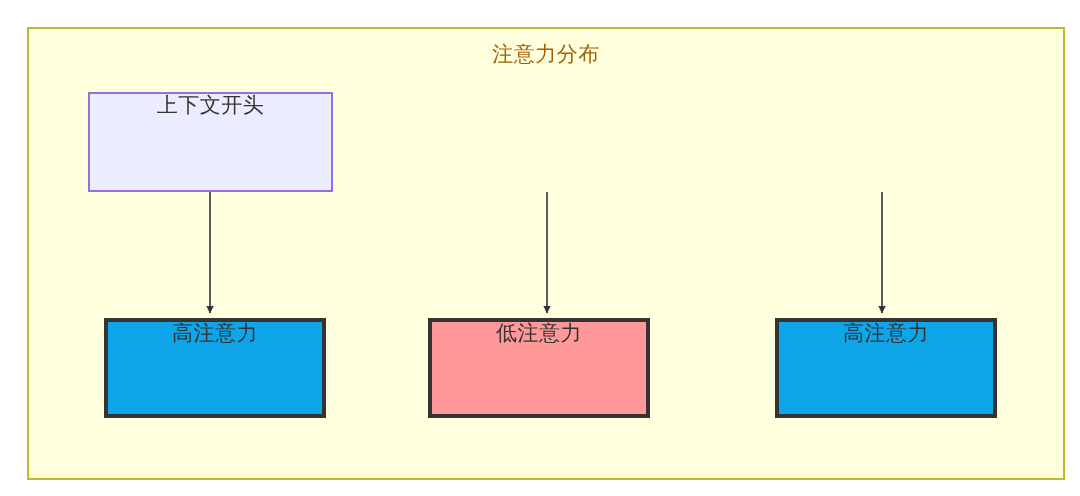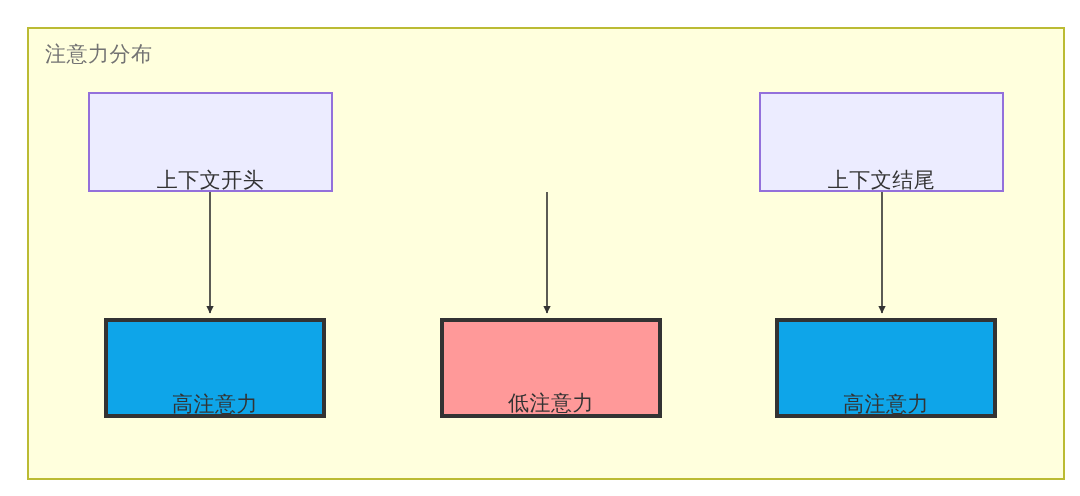--- a/index.html
+++ b/index.html
@@ -28,36 +28,37 @@
     top: 27px;
     width: 1038px;
     height: 453px;
     background: #ffffdd;
     border: 2px solid #bbbb33;
     box-sizing: border-box;
   }
 
   #subgraph-title {
     position: absolute;
-    left: 16px;
+    left: 0;
     top: 14px;
     width: 100%;
+    text-align: center;
     font-size: 21px;
-    color: #737373;
+    color: #a16207;
     line-height: 1;
     letter-spacing: 0.5px;
     white-space: nowrap;
   }
 
   
   .node {
     position: absolute;
     box-sizing: border-box;
     display: flex;
-    align-items: flex-end;
+    align-items: flex-start;
     justify-content: center;
     font-size: 21px;
     color: #333333;
     line-height: 1;
     letter-spacing: 0.5px;
     white-space: nowrap;
   }
 
   .node-source {
     background: #ececff;
@@ -107,29 +108,26 @@
     <line x1="547" y1="192" x2="547" y2="313" stroke="#333333" stroke-width="1.6" marker-end="url(#arrowhead)"></line>
 
     <line x1="882" y1="192" x2="882" y2="313" stroke="#333333" stroke-width="1.6" marker-end="url(#arrowhead)"></line>
   </svg>
 
   <div class="node node-source" style="left:88px; top:92px; width:245px; height:100px;">
     <span>上下文开头</span>
   </div>
 
 
-  <div class="node node-source" style="left:759px; top:92px; width:245px; height:100px;">
-    <span>上下文结尾</span>
-  </div>
 
   <div class="node node-result node-high" style="left:104px; top:318px; width:222px; height:100px;">
     <span>高注意力</span>
   </div>
 
-  <div class="node node-result node-low" style="left:440px; top:318px; width:222px; height:100px;font-family:Liberation Serif, serif;">
+  <div class="node node-result node-low" style="left:428px; top:318px; width:222px; height:100px;">
     <span>低注意力</span>
   </div>
 
   <div class="node node-result node-high" style="left:775px; top:318px; width:222px; height:100px;">
     <span>高注意力</span>
   </div>
 
 </div>
 
 </body></html>

